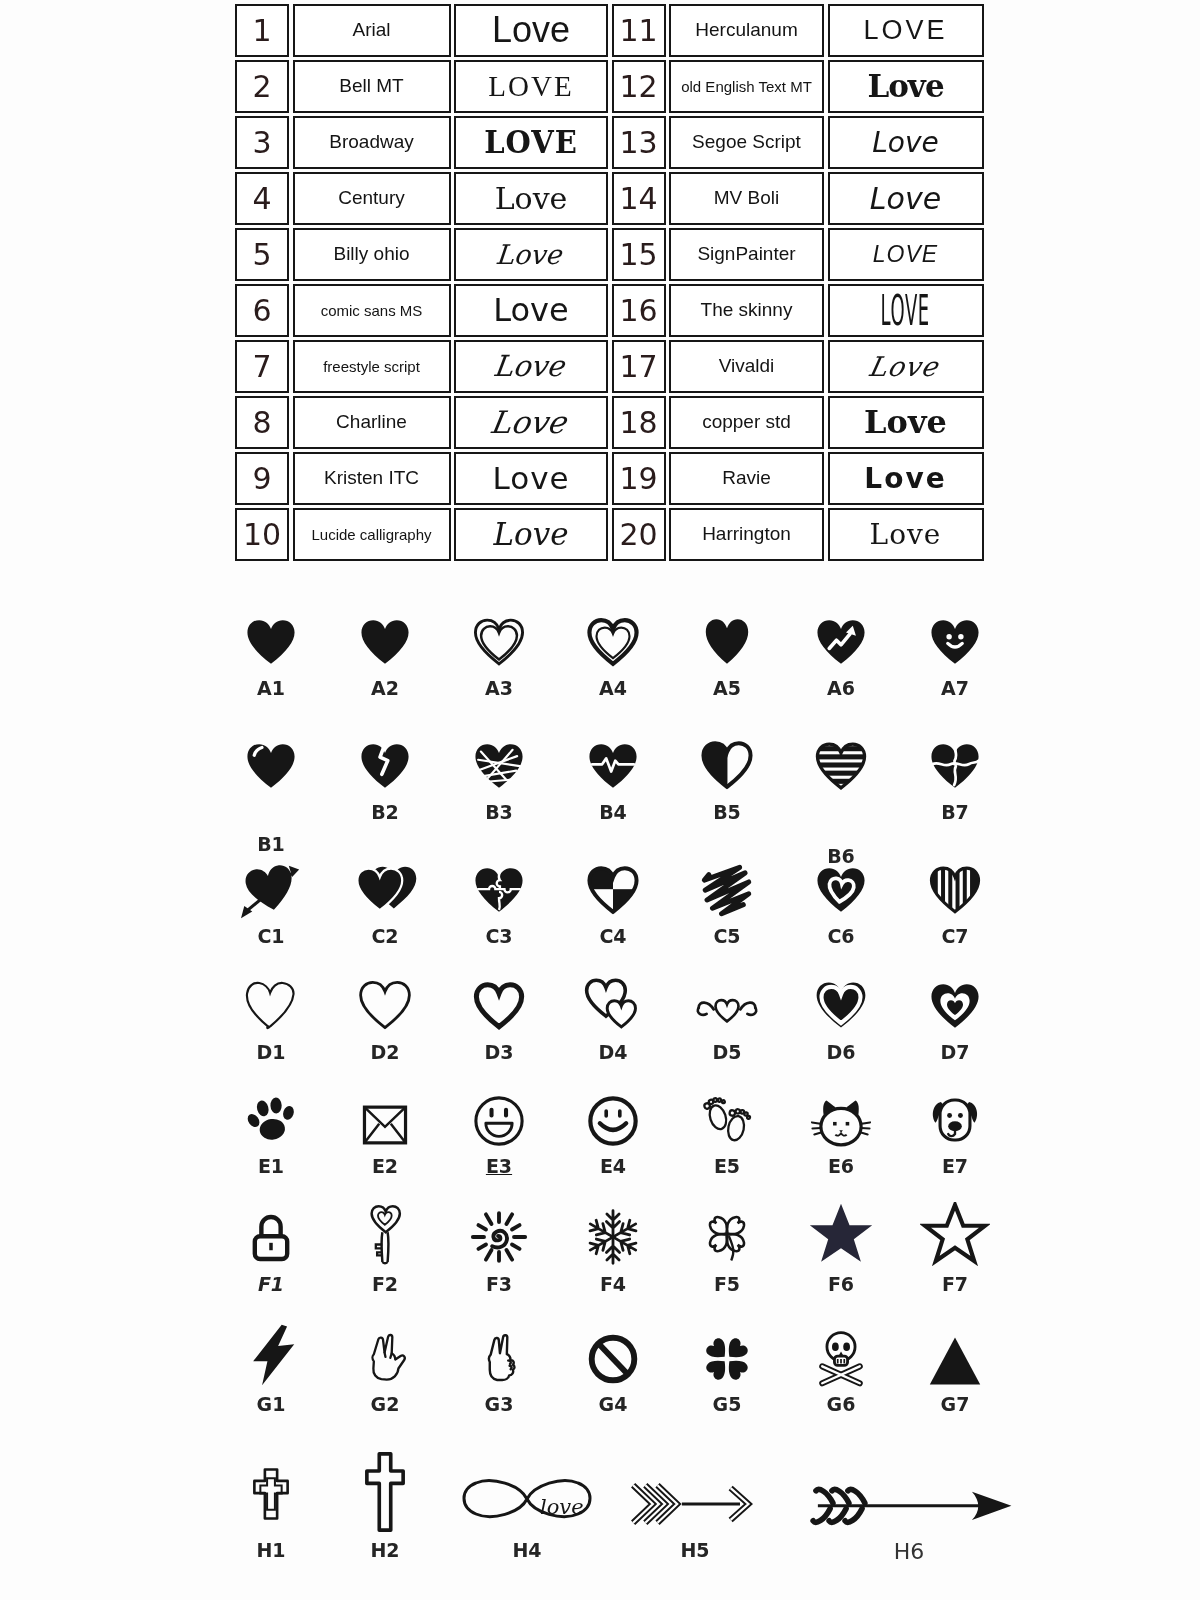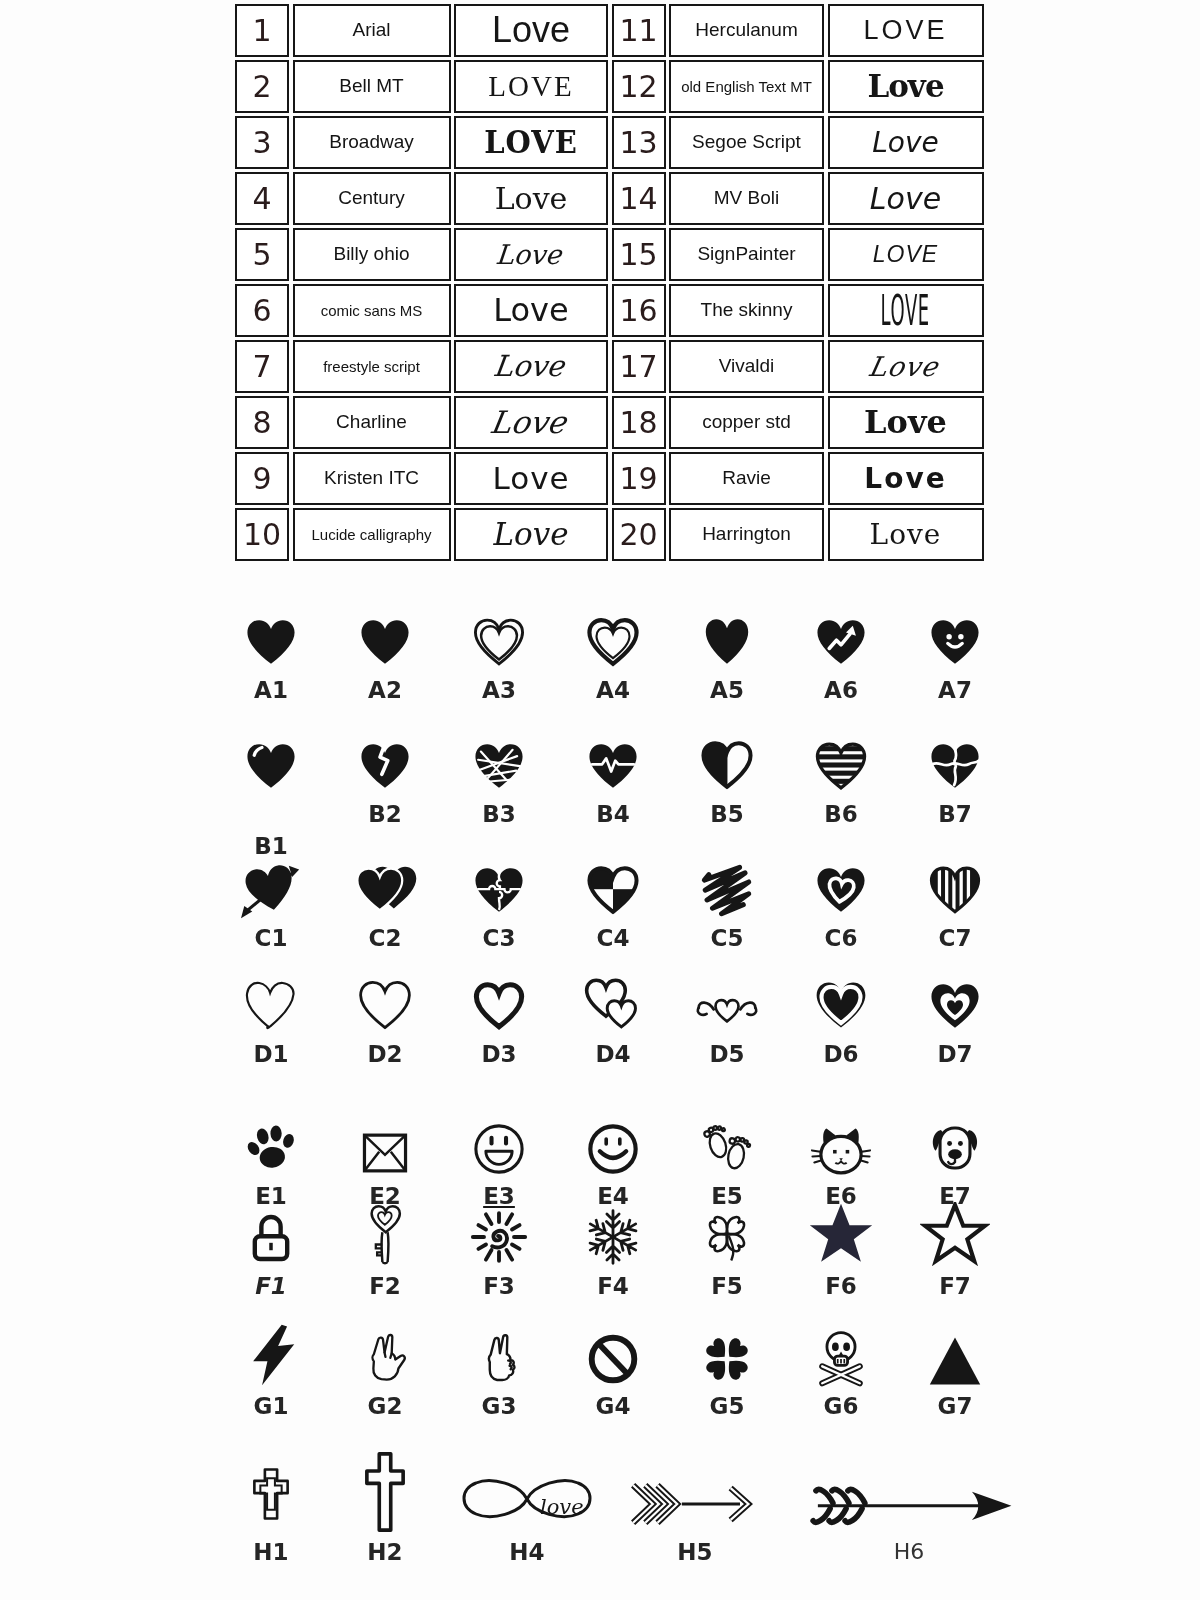--- a/index.html
+++ b/index.html
@@ -44,21 +44,21 @@
   .s17{font:italic 27px "DejaVu Serif",serif;letter-spacing:1px;transform:skewX(-14deg)}
   .s18{font:900 32px "DejaVu Serif",serif}
   .s19{font:900 28px "DejaVu Sans",sans-serif;letter-spacing:2px}
   .s20{font:28px "DejaVu Serif",serif;letter-spacing:1px}
   
   .sym-row { position:absolute; left:214px; display:flex; }
   .sym-cell { display:flex; flex-direction:column; align-items:center; }
   .icon-box { display:flex; align-items:flex-end; justify-content:center; }
   .sym-label {
     margin-top: 5px; font-family:"DejaVu Sans",sans-serif;
-    font-weight: bold; font-size: 23px; color:#252525;
+    font-weight: bold; font-size: 19px; color:#252525;
   }
   .sym-label.light { font-weight: normal; font-size:22px; color:#333; }
   svg { display:block; }
 </style>
 </head>
 <body>
 
 <div class="stage">
   <div id="font-table">
       <div class="ft-cell">
@@ -385,21 +385,21 @@
                 <rect x="0" y="0" width="32.5" height="64"></rect>
               </clipPath>
               <path d="M32 55 C15 42 6 30.5 6 20.5 C6 11.8 12.2 6.8 19 6.8 C25.4 6.8 30 11 32 16.6 C34 11 38.6 6.8 45 6.8 C51.8 6.8 58 11.8 58 20.5 C58 30.5 49 42 32 55 Z" fill="#161616" clip-path="url(#h0)"></path>
               <g transform="">
                 <path d="M32 55 C15 42 6 30.5 6 20.5 C6 11.8 12.2 6.8 19 6.8 C25.4 6.8 30 11 32 16.6 C34 11 38.6 6.8 45 6.8 C51.8 6.8 58 11.8 58 20.5 C58 30.5 49 42 32 55 Z" fill="none" stroke="#161616" stroke-width="4.4"></path>
               </g>
             </svg>
           </div>
           <div class="sym-label">B5</div>
         </div>
-        <div class="sym-cell" style="width: 114px;">
+        <div class="sym-cell" style="width: 114px; gap: 44px;">
           <div class="icon-box" style="height: 72px;">
             <svg width="58" height="58" viewBox="0 0 64 64">
               <clipPath id="k1">
                 <path d="M32 55 C15 42 6 30.5 6 20.5 C6 11.8 12.2 6.8 19 6.8 C25.4 6.8 30 11 32 16.6 C34 11 38.6 6.8 45 6.8 C51.8 6.8 58 11.8 58 20.5 C58 30.5 49 42 32 55 Z"></path>
               </clipPath>
               <g clip-path="url(#k1)">
                 <rect x="0" y="9" width="64" height="5.6" fill="#161616"></rect>
                 <rect x="0" y="18" width="64" height="5.6" fill="#161616"></rect>
                 <rect x="0" y="27" width="64" height="5.6" fill="#161616"></rect>
                 <rect x="0" y="36" width="64" height="5.6" fill="#161616"></rect>
@@ -613,21 +613,21 @@
                 <path d="M32 55 C15 42 6 30.5 6 20.5 C6 11.8 12.2 6.8 19 6.8 C25.4 6.8 30 11 32 16.6 C34 11 38.6 6.8 45 6.8 C51.8 6.8 58 11.8 58 20.5 C58 30.5 49 42 32 55 Z" fill="#fff"></path>
               </g>
               <g transform="translate(32 31) scale(.34) translate(-32 -26)">
                 <path d="M32 55 C15 42 6 30.5 6 20.5 C6 11.8 12.2 6.8 19 6.8 C25.4 6.8 30 11 32 16.6 C34 11 38.6 6.8 45 6.8 C51.8 6.8 58 11.8 58 20.5 C58 30.5 49 42 32 55 Z" fill="#161616"></path>
               </g>
             </svg>
           </div>
           <div class="sym-label">D7</div>
         </div>
       </div>
-      <div class="sym-row" style="top: 1106px; text-align: right;">
+      <div class="sym-row" style="top: 1078px; text-align: right;">
         <div class="sym-cell" style="width: 114px;">
           <div class="icon-box" style="height: 72px;">
             <svg width="62" height="60" viewBox="0 0 64 64">
               <g fill="#161616" transform="rotate(-8 32 32)">
                 <ellipse cx="32" cy="42" rx="13.5" ry="11"></ellipse>
                 <ellipse cx="13.5" cy="30" rx="5.5" ry="7.5" transform="rotate(-28 13.5 30)"></ellipse>
                 <ellipse cx="25" cy="18.5" rx="6" ry="8.5" transform="rotate(-8 25 18.5)"></ellipse>
                 <ellipse cx="39.5" cy="17.5" rx="6" ry="8.5" transform="rotate(6 39.5 17.5)"></ellipse>
                 <ellipse cx="51.5" cy="27" rx="5.5" ry="7.5" transform="rotate(26 51.5 27)"></ellipse>
               </g>

